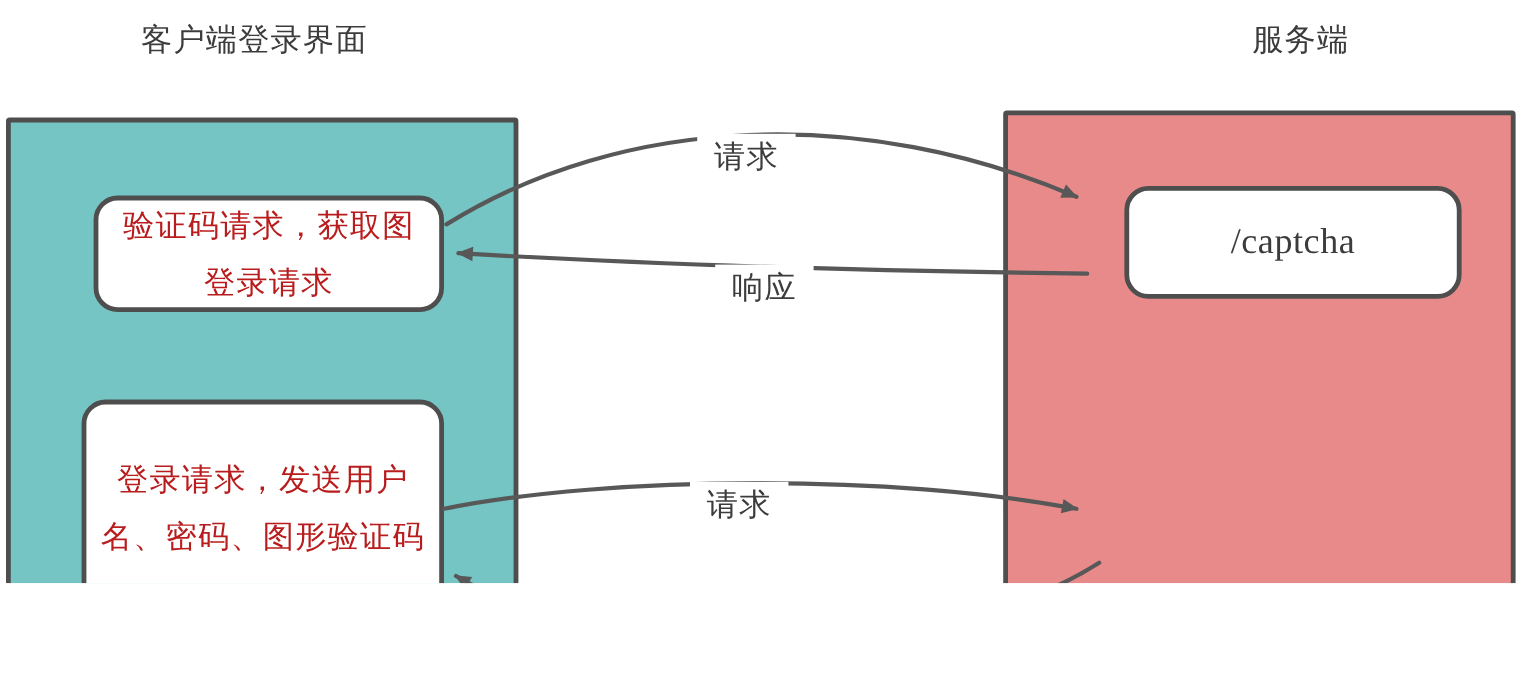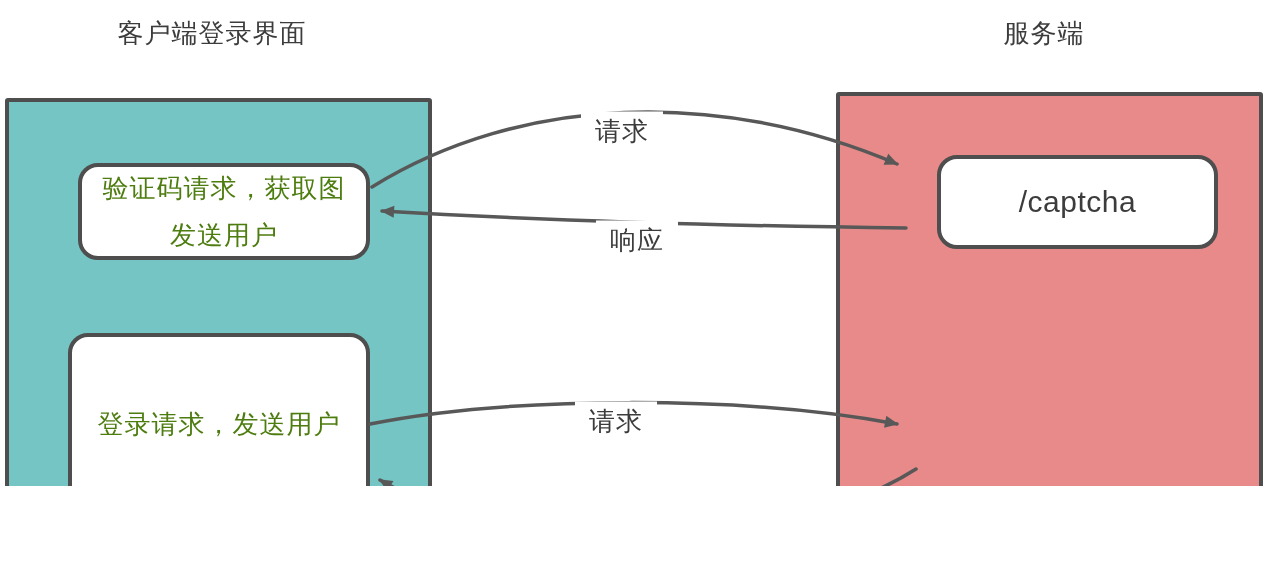--- a/index.html
+++ b/index.html
@@ -1,21 +1,21 @@
 <!DOCTYPE html>
 <html><head>
 <meta charset="utf-8">
 <style>
   html, body { margin: 0; padding: 0; background: #ffffff; }
   .canvas {
     position: relative;
     width: 1269px;
     height: 486px;
     background: #ffffff;
-    font-family: Liberation Sans, sans-serif;
+    font-family: Liberation Serif, serif;
     overflow: hidden;
   }
   .title {
     position: absolute;
     top: 16px;
     transform: translateX(-50%);
     font-size: 26px;
     font-weight: 500;
     color: #3c3c3c;
     white-space: nowrap;
@@ -32,21 +32,21 @@
   .wbox {
     position: absolute;
     box-sizing: border-box;
     background: #ffffff;
     border: 4px solid #4e4e4e;
     border-radius: 20px;
     display: flex;
     flex-direction: column;
     justify-content: center;
     align-items: center;
-    color: #4d7c0f;
+    color: #b91c1c;
     text-align: center;
     z-index: 2;
   }
   .wbox .line { display: block; white-space: nowrap; }
   .wbox.client-box { font-size: 26px; letter-spacing: 1px; }
   .wbox.box1 { left: 78px; top: 163px; width: 292px; height: 97px;  line-height: 47px; }
   .wbox.box2 { left: 68px; top: 333px; width: 302px; height: 182px; line-height: 48px; }
   .wbox.endpoint { font-size: 30px; color: #3c3c3c; letter-spacing: 0.5px; margin-left: 30px; }
   .wbox.ep1 { left: 907px; top: 155px; width: 281px; height: 94px; }
   .wbox.ep2 { left: 905px; top: 378px; width: 288px; height: 97px; }
@@ -80,31 +80,32 @@
   .alabel.l2 { left: 637px; top: 221px; }
   .alabel.l3 { left: 616px; top: 402px; }
   .alabel.l4 { left: 617px; top: 544px; }
 </style>
 </head>
 <body>
 
 <div class="canvas">
 
   <div class="title" style="left:212px">客户端登录界面</div>
-  <div class="title" style="left:1044px">服务端</div>
+  <div class="title" style="left:1084px">服务端</div>
 
   <div class="panel client"></div>
   <div class="panel server"></div>
 
   <div class="wbox client-box box1">
     <span class="line">验证码请求，获取图</span>
-    <span class="line">发送用户</span>
+    <span class="line">登录请求</span>
   </div>
   <div class="wbox client-box box2">
     <span class="line">登录请求，发送用户</span>
+    <span class="line">名、密码、图形验证码</span>
   </div>
 
   <div class="wbox endpoint ep1">
     <span class="line">/captcha</span>
   </div>
 
   <svg class="arrows" viewBox="0 0 1269 581">
     <defs>
       <marker id="arrowhead" viewBox="0 0 10 10" refX="8.6" refY="5" markerWidth="16" markerHeight="14" orient="auto" markerUnits="userSpaceOnUse">
         <path d="M0,0.7 L9.6,5 L0,9.3 Z" fill="#585858"></path>

